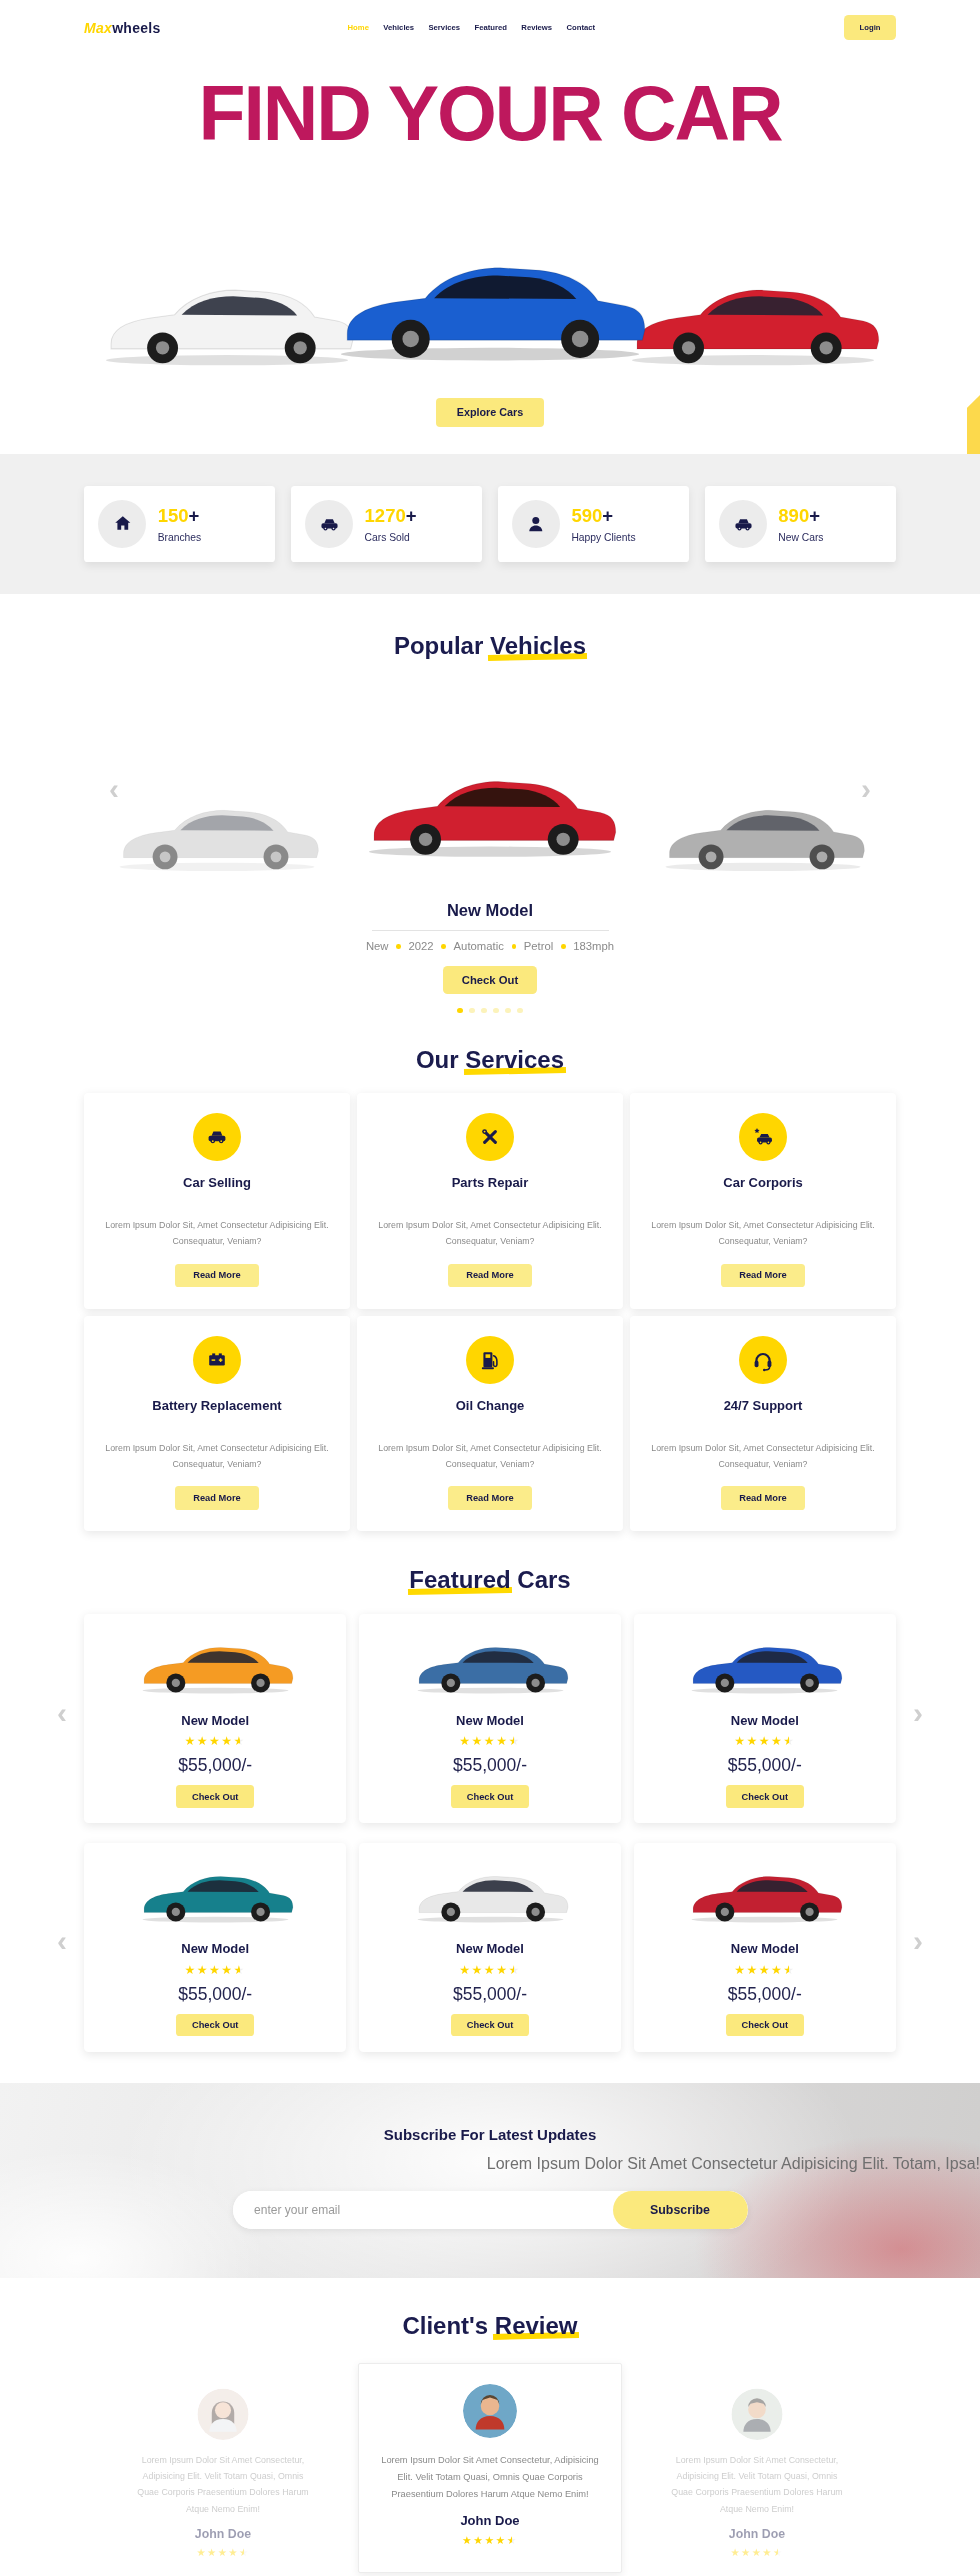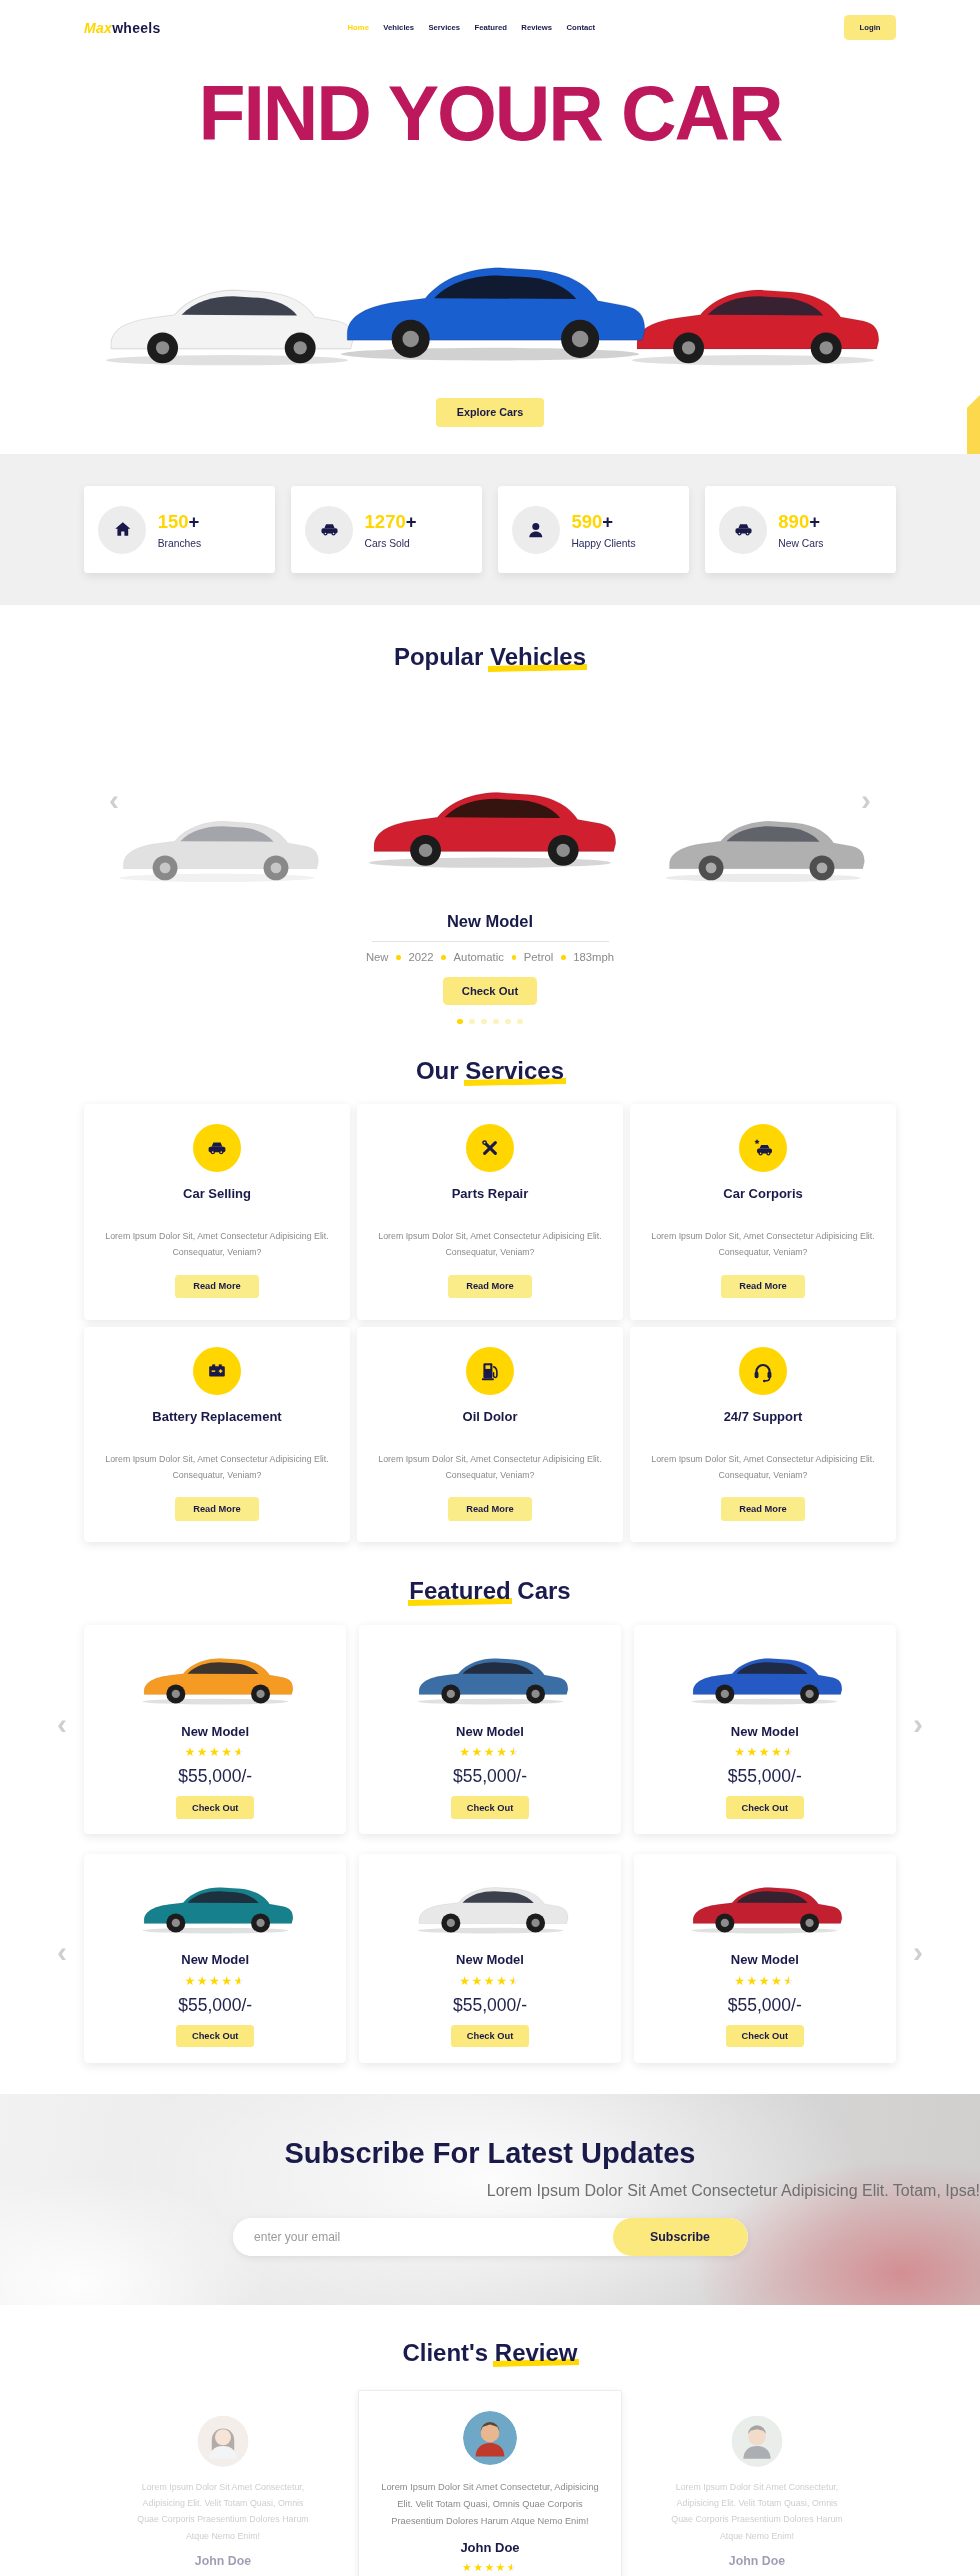--- a/index.html
+++ b/index.html
@@ -21,21 +21,21 @@
   .hero-cars { display:flex; align-items:flex-end; justify-content:center; margin-top:2.1px; height:227px; }
   .hero-cars svg.side { width:268px; height:129px; }
   .hero-cars svg.main { width:330px; height:160px; margin:0 -36px; position:relative; z-index:2; }
   .cta-btn { display:inline-block; background:#fbe97d; color:#191a4a; font-weight:700; font-size:10.8px; border:none; border-radius:4.1px; padding:8.8px 20.6px; margin:13.4px 0 27px; cursor:pointer; }
   .hero-wedge { position:absolute; right:0; top:340px; width:13.4px; height:88px; background:#fcd94c; clip-path:polygon(100% 0,100% 100%,0 85%,0 15%); }
   .car-body { stroke:rgba(0,0,0,.10); stroke-width:2; }
 
   
   .stats { background:#f0f0f0; padding:32px 84px; }
   .stats-grid { display:grid; grid-template-columns:repeat(4,1fr); gap:15.5px; }
-  .stat-card { background:#fff; border-radius:3.6px; box-shadow:0 3.1px 8.2px rgba(0,0,0,.08); padding:13.4px 14.4px; display:flex; align-items:center; gap:11.3px; height:87px; }
+  .stat-card { background:#fff; border-radius:3.6px; box-shadow:0 3.1px 8.2px rgba(0,0,0,.08); padding:13.4px 14.4px; display:flex; align-items:center; gap:11.3px; height:76px; }
   .stat-ic { width:48px; height:48px; min-width:48px; background:#ececec; border-radius:50%; display:flex; align-items:center; justify-content:center; }
   .stat-num { font-size:18.5px; font-weight:800; color:#ffd600; }
   .stat-num b { color:#191a4a; }
   .stat-label { font-size:10.3px; color:#2b2c5e; margin-top:5.2px; }
 
   
   .sec-title { text-align:center; font-size:24px; font-weight:800; color:#1b1c4e; }
   .mark { position:relative; z-index:0; display:inline-block; }
   .mark::after { content:""; position:absolute; left:-1.5px; right:-1.5px; bottom:0.5px; height:6.2px; background:#ffd900; z-index:-1; transform:rotate(-1.2deg); }
 
@@ -83,21 +83,21 @@
   .feat-row .arrow.left { left:-27px; }
   .feat-row .arrow.right { right:-27px; }
   .feat-row .arrow { top:40%; }
 
   
   .subscribe { margin-top:15.5px; padding:43px 0 49px; text-align:center; background:
       radial-gradient(268px 155px at 8% 90%, rgba(255,255,255,.9), transparent 70%),
       radial-gradient(319px 175px at 92% 85%, rgba(213,62,72,.45), transparent 65%),
       radial-gradient(464px 216px at 50% 40%, rgba(255,255,255,.92), transparent 80%),
       linear-gradient(100deg,#f2f2f2,#e4e4e4 45%,#d9d8d8 70%,#cfcecd); }
-  .sub-title { font-size:29px; font-weight:800; color:#191a4a; }
+  .sub-title { font-size:15px; font-weight:800; color:#191a4a; }
   .sub-text { font-size:16px; color:#6f6f6f; margin-top:12.4px;text-align:right; }
   .sub-form { width:515px; margin:17.5px auto 0; display:flex; background:#fff; border-radius:515px; overflow:hidden; box-shadow:0 2.1px 7.2px rgba(0,0,0,.08); }
   .sub-input { flex:1; border:none; outline:none; font-size:12px; color:#555; padding:0 21.6px; height:38px; }
   .sub-input::placeholder { color:#9a9a9a; }
   .sub-btn { width:135px; background:#fbe97d; border:none; font-size:12.4px; font-weight:600; color:#191a4a; border-radius:515px; cursor:pointer; }
 
   
   .reviews { padding:34px 0 10.3px; }
   .rev-row { display:flex; justify-content:center; align-items:flex-start; gap:24px; margin-top:23px; }
   .rev-card { width:264px; background:#fff; border:0.5px solid #ececec; box-shadow:0 2.1px 8.2px rgba(0,0,0,.07); border-radius:2.1px; padding:20.6px 20.6px 25px; text-align:center; }
@@ -345,21 +345,21 @@
     </div>
     <div class="svc-card">
       <div class="svc-ic">
         <svg width="24" height="24" viewBox="0 0 40 40">
             <rect x="9" y="7" width="15" height="25" rx="2" fill="#191a4a"></rect>
             <rect x="12.5" y="10.5" width="8" height="6" fill="#ffd600"></rect>
             <path d="M26 13 c4.5 1.5 5.5 5 5.5 9 v6 a2.8 2.8 0 0 1 -5.6 0 v-5" stroke="#191a4a" stroke-width="2.6" fill="none" stroke-linecap="round"></path>
             <rect x="6.5" y="32" width="20" height="3.4" rx="1.2" fill="#191a4a"></rect>
           </svg>
       </div>
-      <div class="svc-title">Oil Dolor</div>
+      <div class="svc-title">Oil Change</div>
       <div class="svc-desc">Lorem Ipsum Dolor Sit, Amet Consectetur Adipisicing Elit. Consequatur, Veniam?</div>
       <button class="readmore">Read More</button>
     </div>
     <div class="svc-card">
       <div class="svc-ic">
         <svg width="24" height="24" viewBox="0 0 40 40">
             <path d="M9 24 v-3 a11 11 0 0 1 22 0 v3" stroke="#191a4a" stroke-width="3.6" fill="none"></path>
             <rect x="6" y="21" width="6.5" height="11" rx="3" fill="#191a4a"></rect>
             <rect x="27.5" y="21" width="6.5" height="11" rx="3" fill="#191a4a"></rect>
             <path d="M31 32 c0 3.6 -5 4.6 -8.5 4.6" stroke="#191a4a" stroke-width="2.6" fill="none" stroke-linecap="round"></path>

